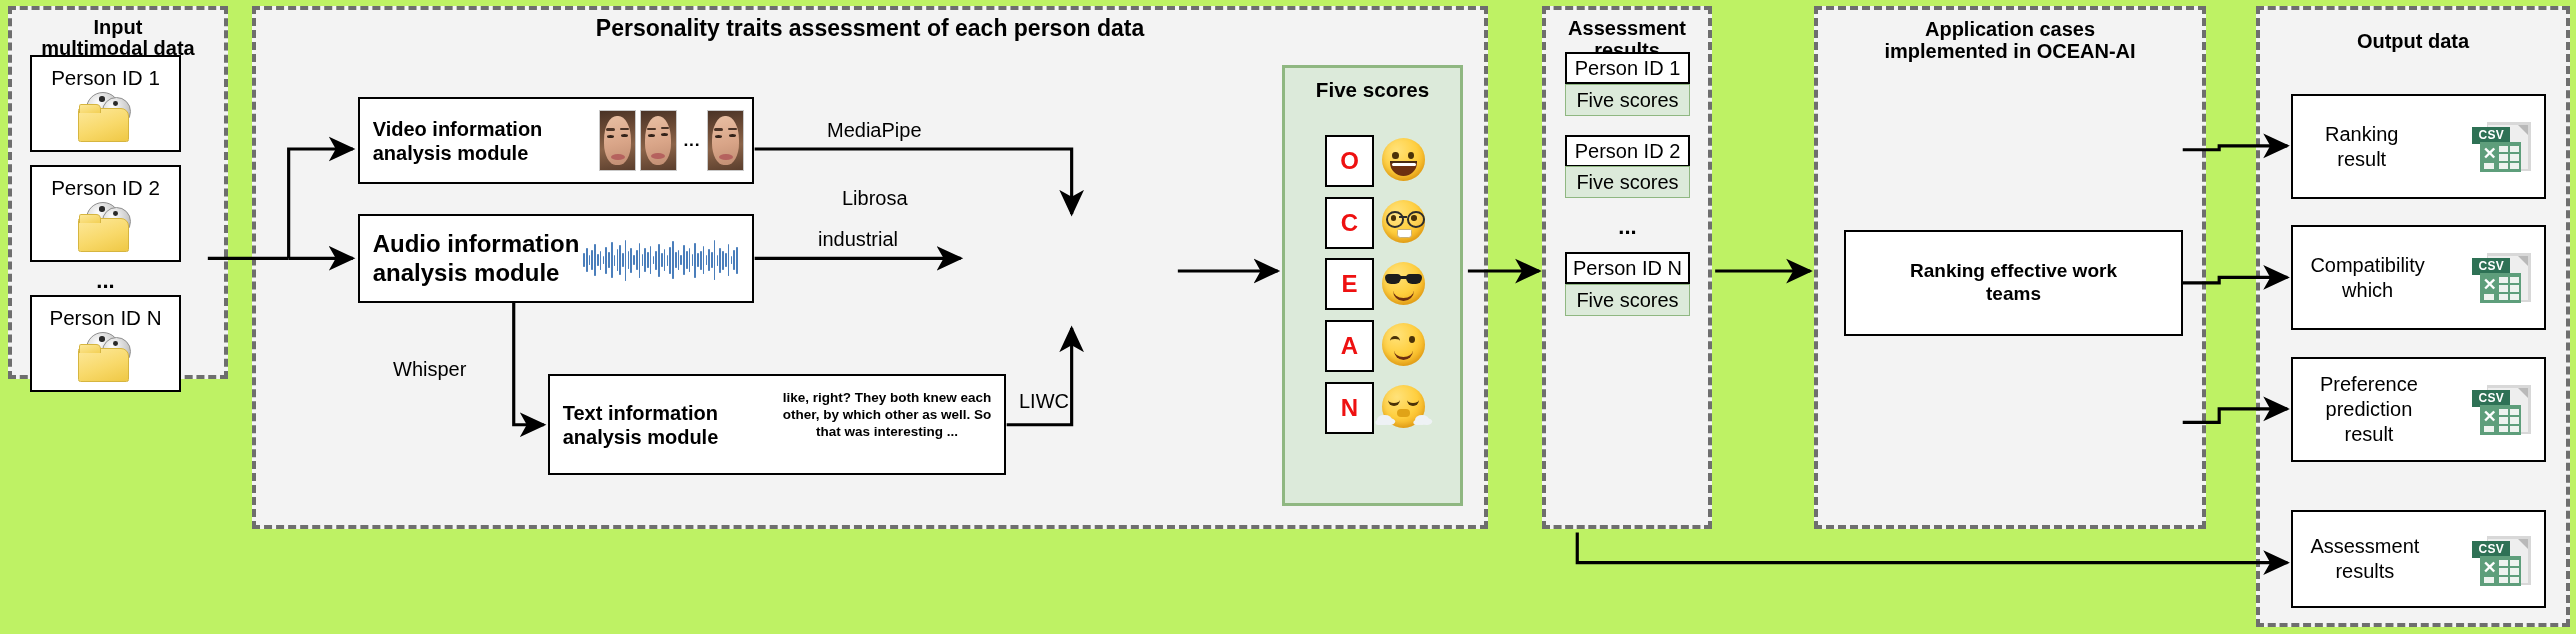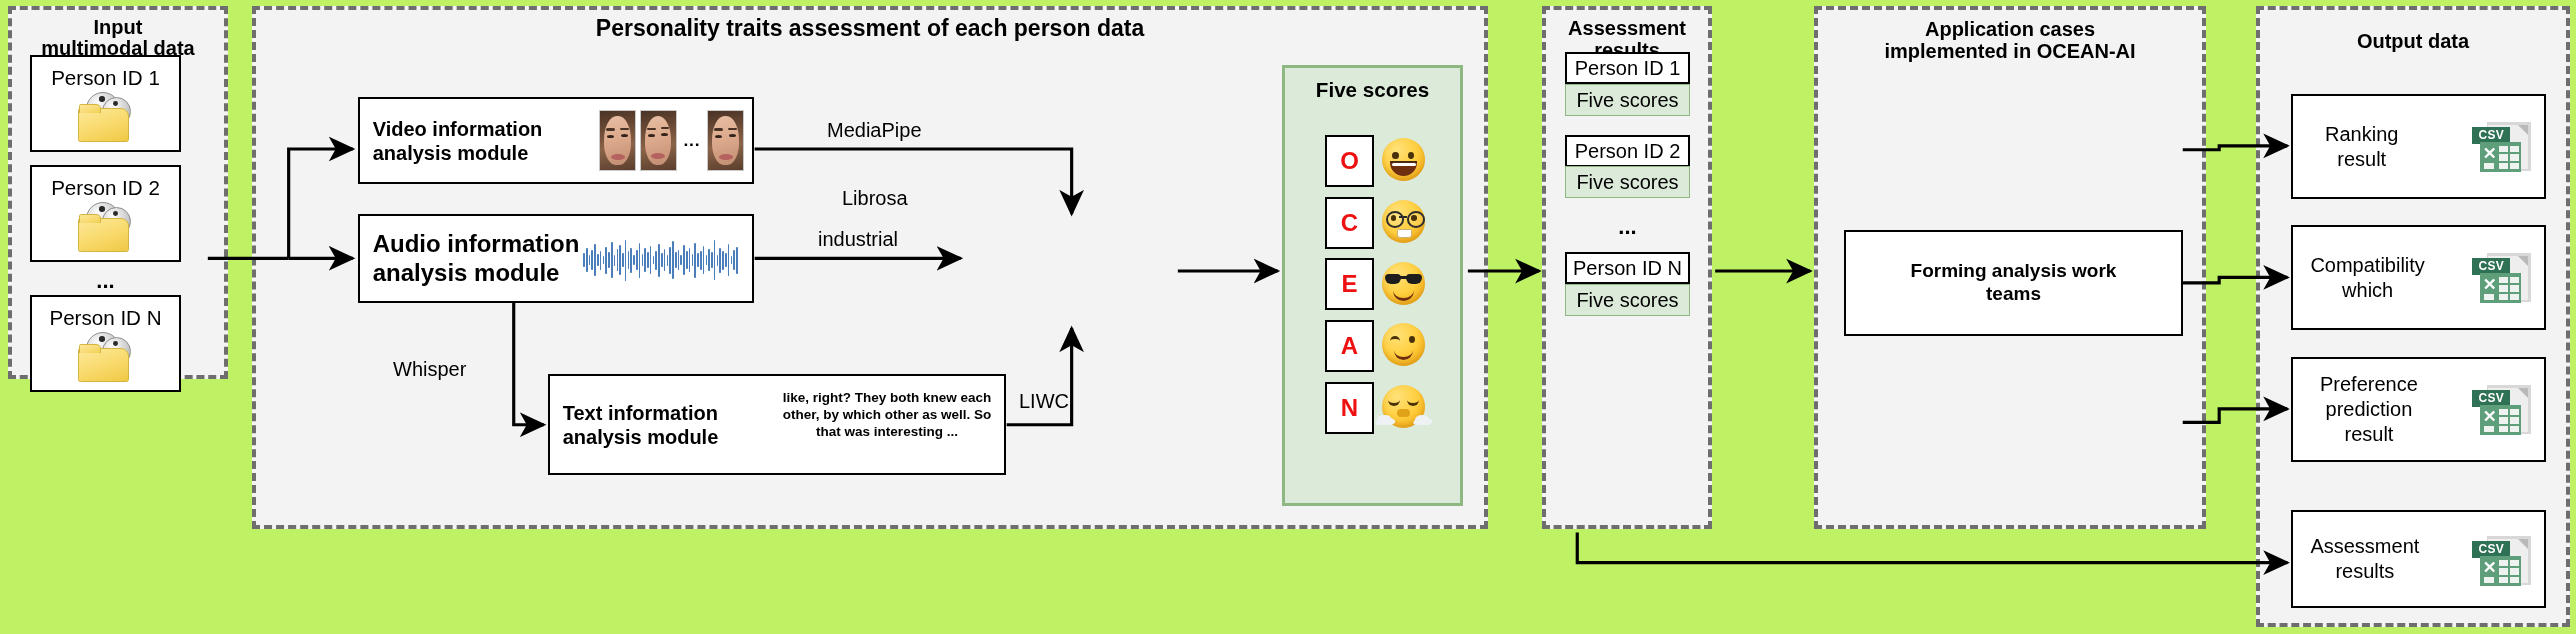--- a/index.html
+++ b/index.html
@@ -330,21 +330,21 @@
   <div class="wbox" style="left:1565px;top:284px;width:125px;height:32px;background:#dceada;border:1.6px solid #8fb781;">
     <span style="font-size:20px;">Five scores</span>
   </div>
 
   <div class="panel" style="left:1814px;top:6.3px;width:392px;height:523px;">
     <div class="panel-title" style="top:8px;font-size:20px;line-height:1.1;white-space:pre-line;">Application cases
 implemented in OCEAN-AI</div>
   </div>
 
   <div class="wbox bold" style="left:1844px;top:230px;width:339px;height:106px;">
-    <span style="font-size:19px;line-height:1.2;white-space:pre-line;">Forming analysis work
+    <span style="font-size:19px;line-height:1.2;white-space:pre-line;">Ranking effective work
 teams</span>
   </div>
 
   <div class="panel" style="left:2256px;top:6.3px;width:314px;height:621px;">
     <div class="panel-title" style="top:20.6px;font-size:20px;">Output data</div>
   </div>
 
   <div class="wbox" style="left:2291px;top:94px;width:255px;height:105px;justify-content:flex-start;padding-left:32px;">
     <span style="font-size:20px;line-height:1.25;white-space:pre-line;text-align:center;">Ranking
 result</span>

